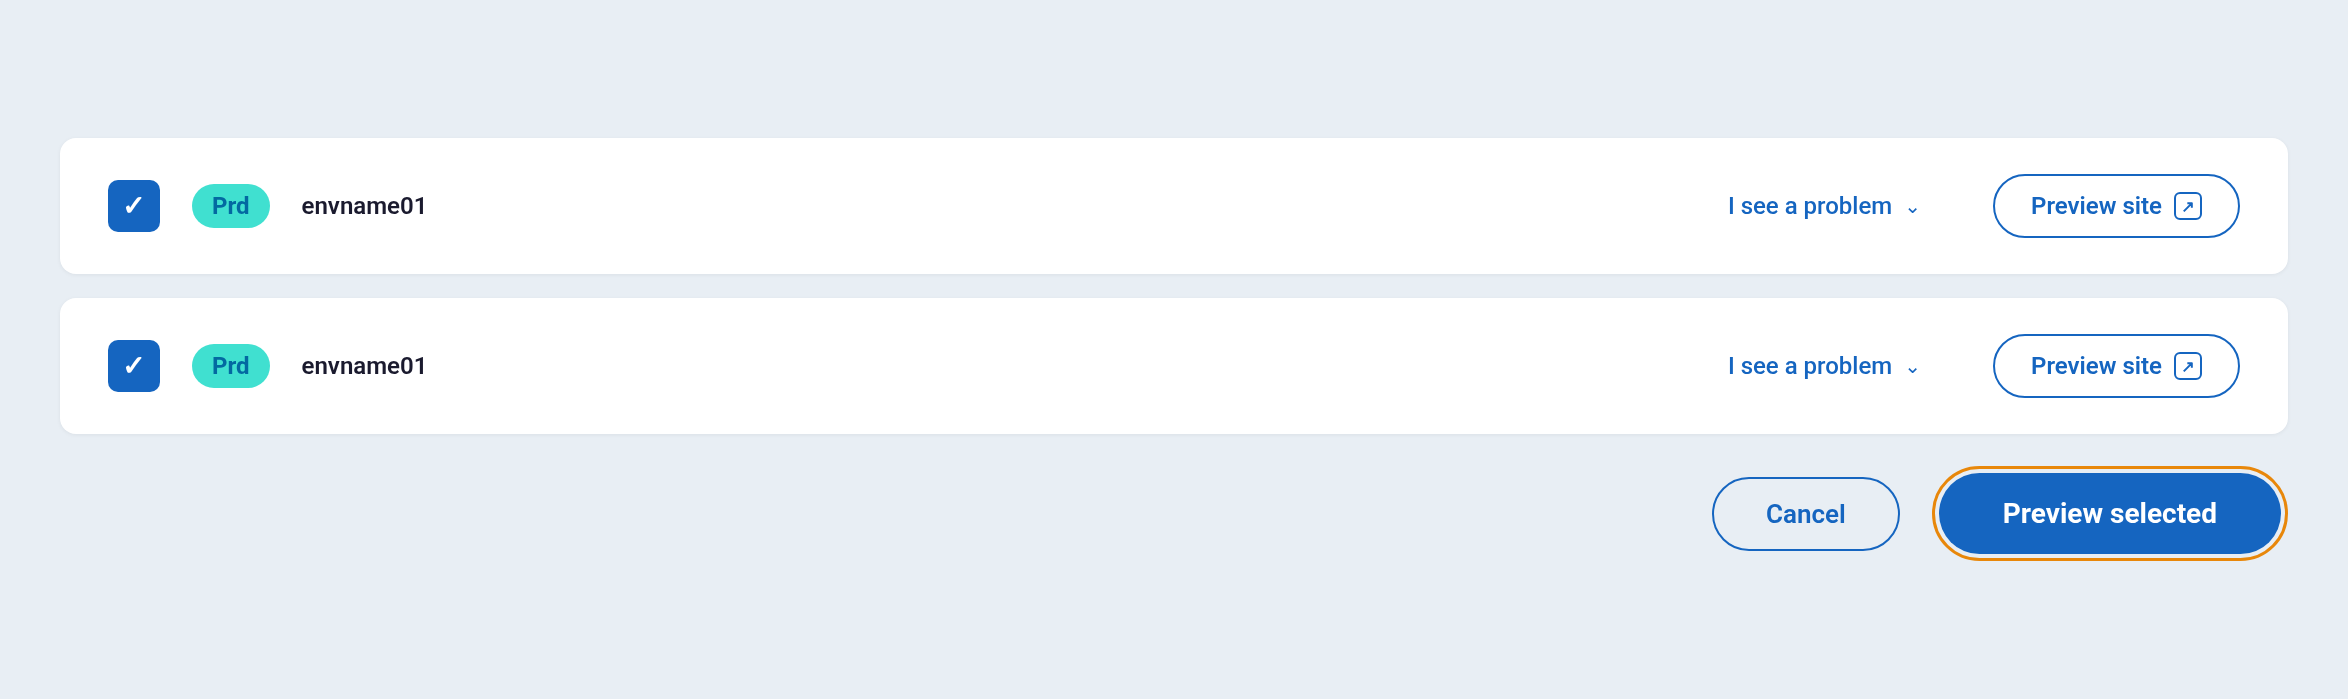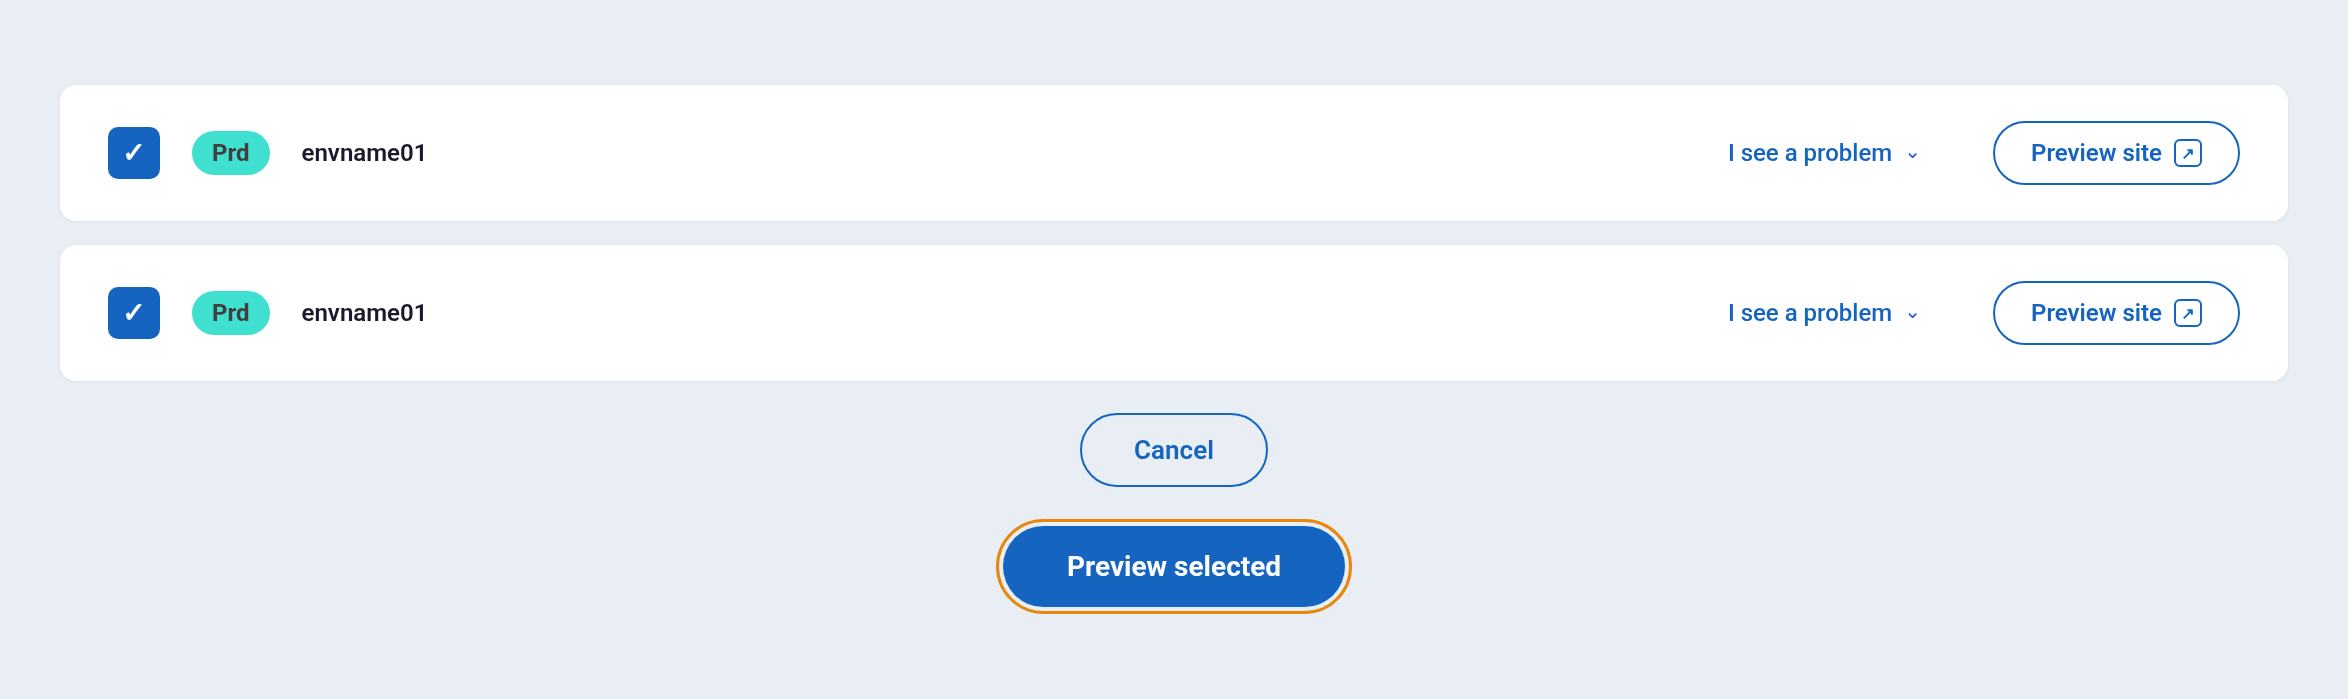--- a/index.html
+++ b/index.html
@@ -50,37 +50,38 @@
 
     .checkbox-check {
       color: white;
       font-size: 28px;
       line-height: 1;
       font-weight: bold;
     }
 
     .env-badge {
       background-color: #40e0d0;
-      color: #404040;
+      color: #0369a1;
       font-size: 24px;
       font-weight: 700;
       padding: 8px 20px;
       border-radius: 30px;
       flex-shrink: 0;
     }
 
     .env-name {
       font-size: 24px;
       font-weight: 600;
       color: #1a1a2e;
       flex: 1;
     }
 
     .problem-section {
       display: flex;
+      align-items: center;
       gap: 12px;
       color: #1565c0;
       font-size: 24px;
       font-weight: 500;
       cursor: pointer;
       margin-right: 40px;
     }
 
     .chevron-icon {
       font-size: 20px;
@@ -114,21 +115,20 @@
       font-size: 16px;
       position: relative;
     }
 
     .actions-row {
       display: flex;
       justify-content: flex-end;
       align-items: center;
       gap: 32px;
       margin-top: 8px;
-      flex-direction: column;
     }
 
     .cancel-btn {
       border: 2px solid #1565c0;
       background: transparent;
       color: #1565c0;
       font-size: 26px;
       font-weight: 600;
       padding: 20px 52px;
       border-radius: 50px;

